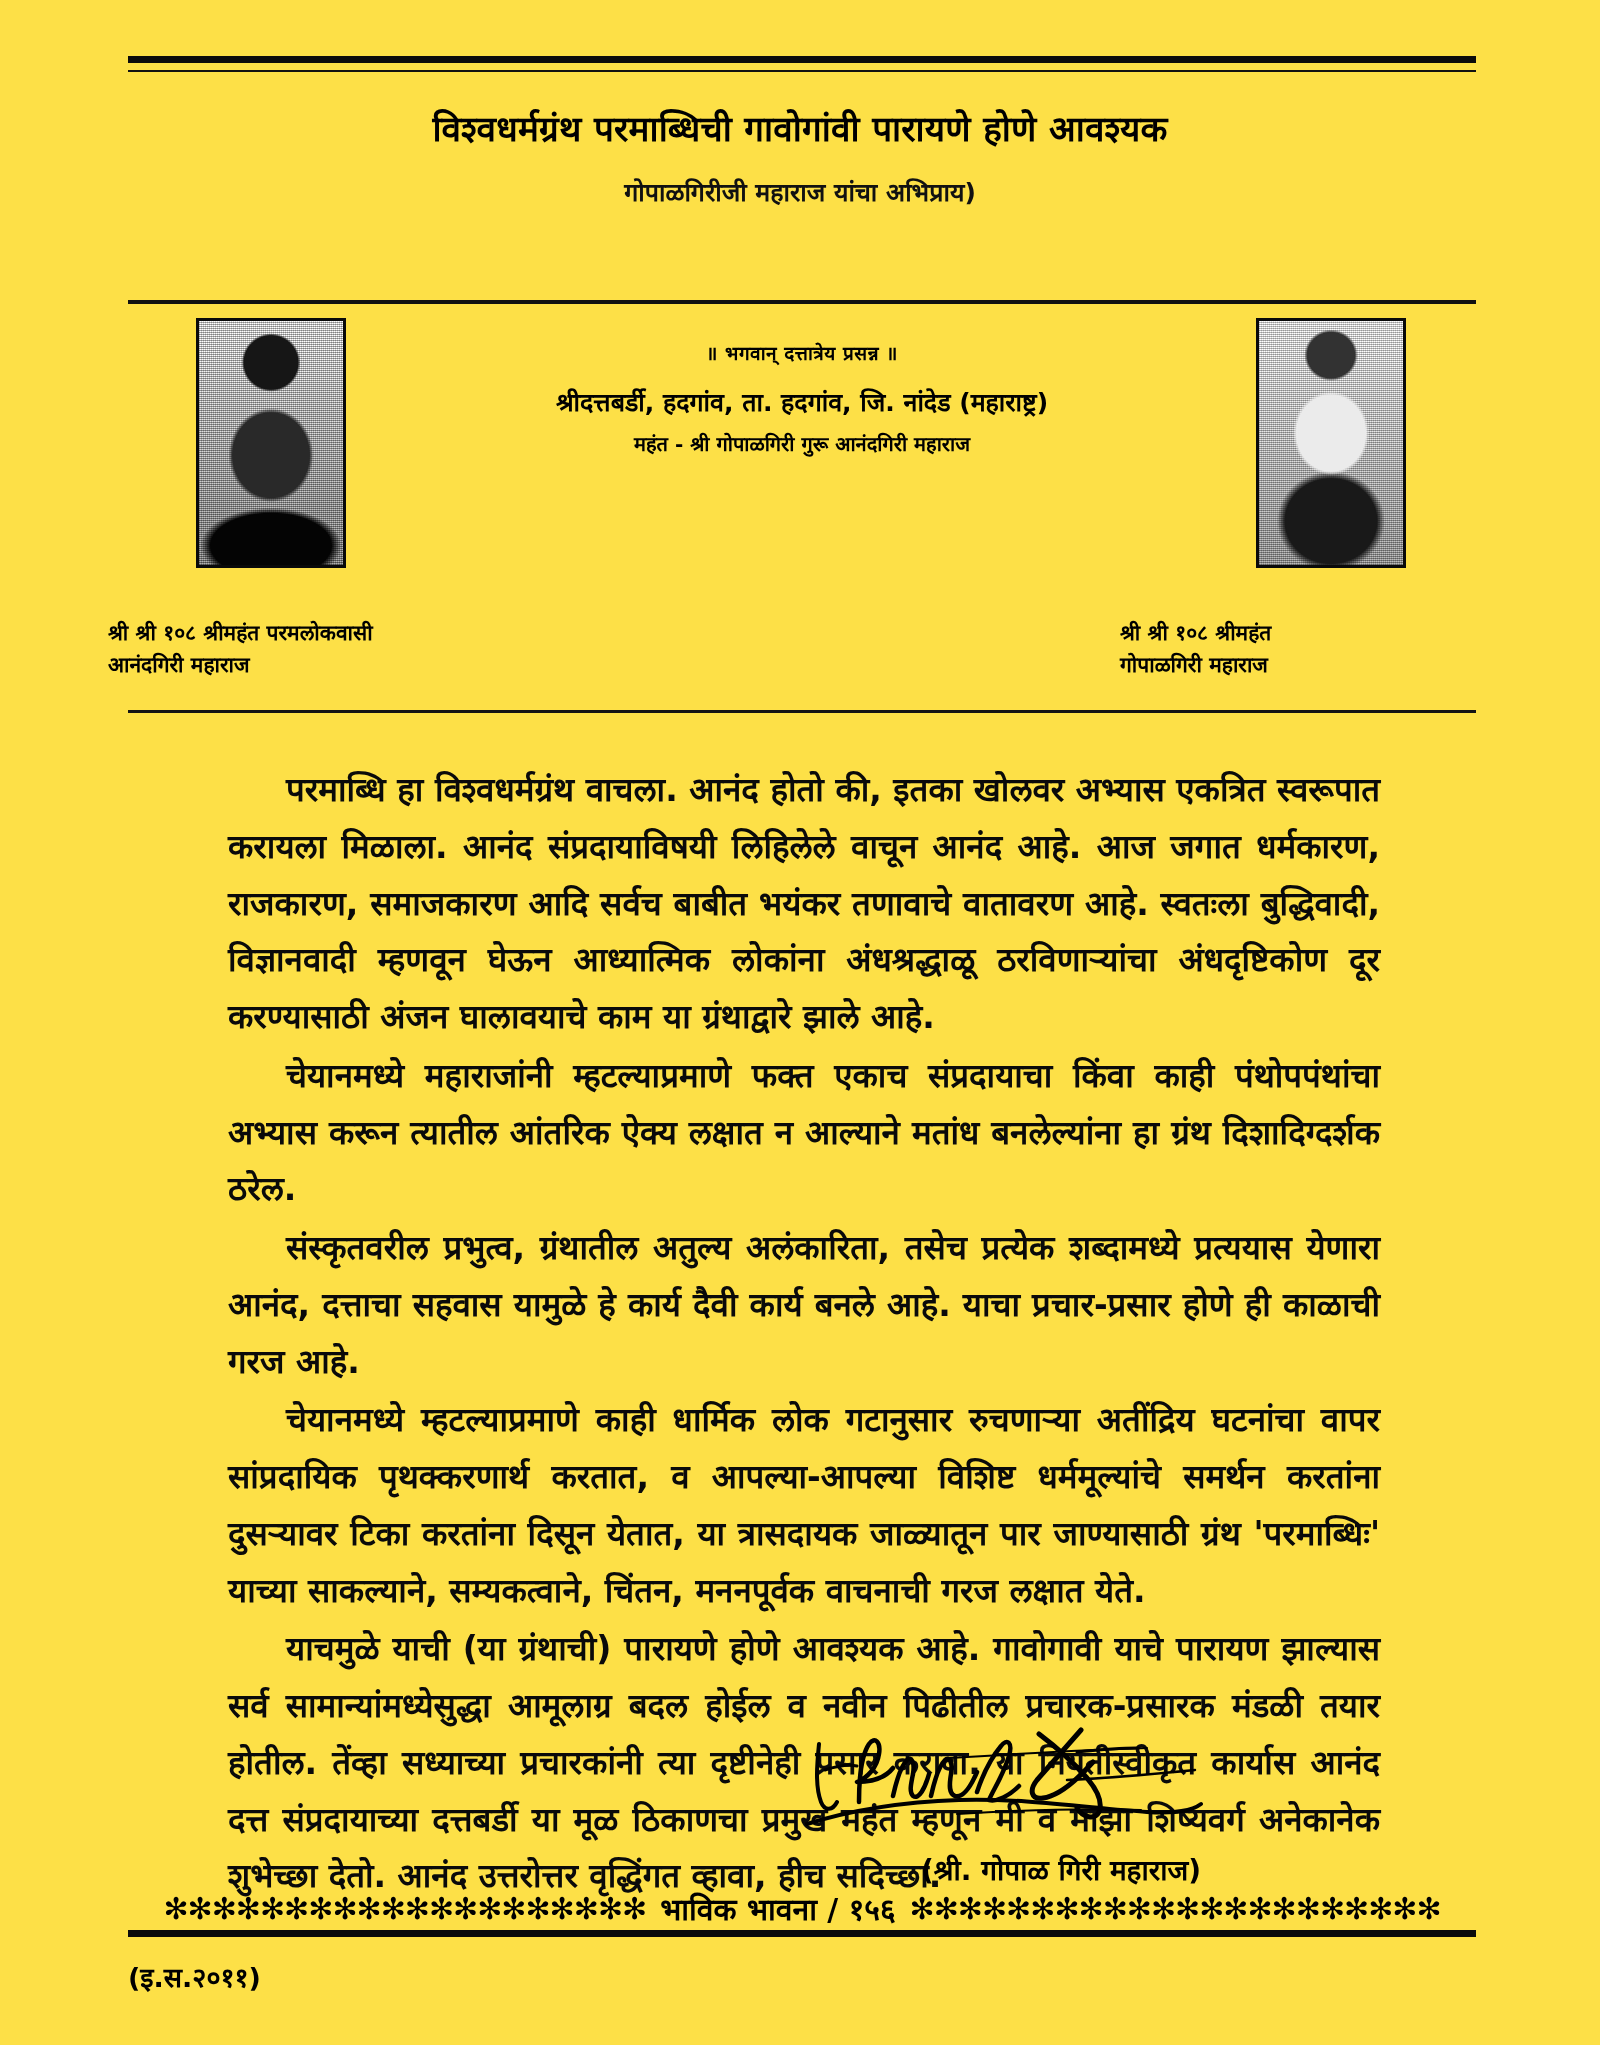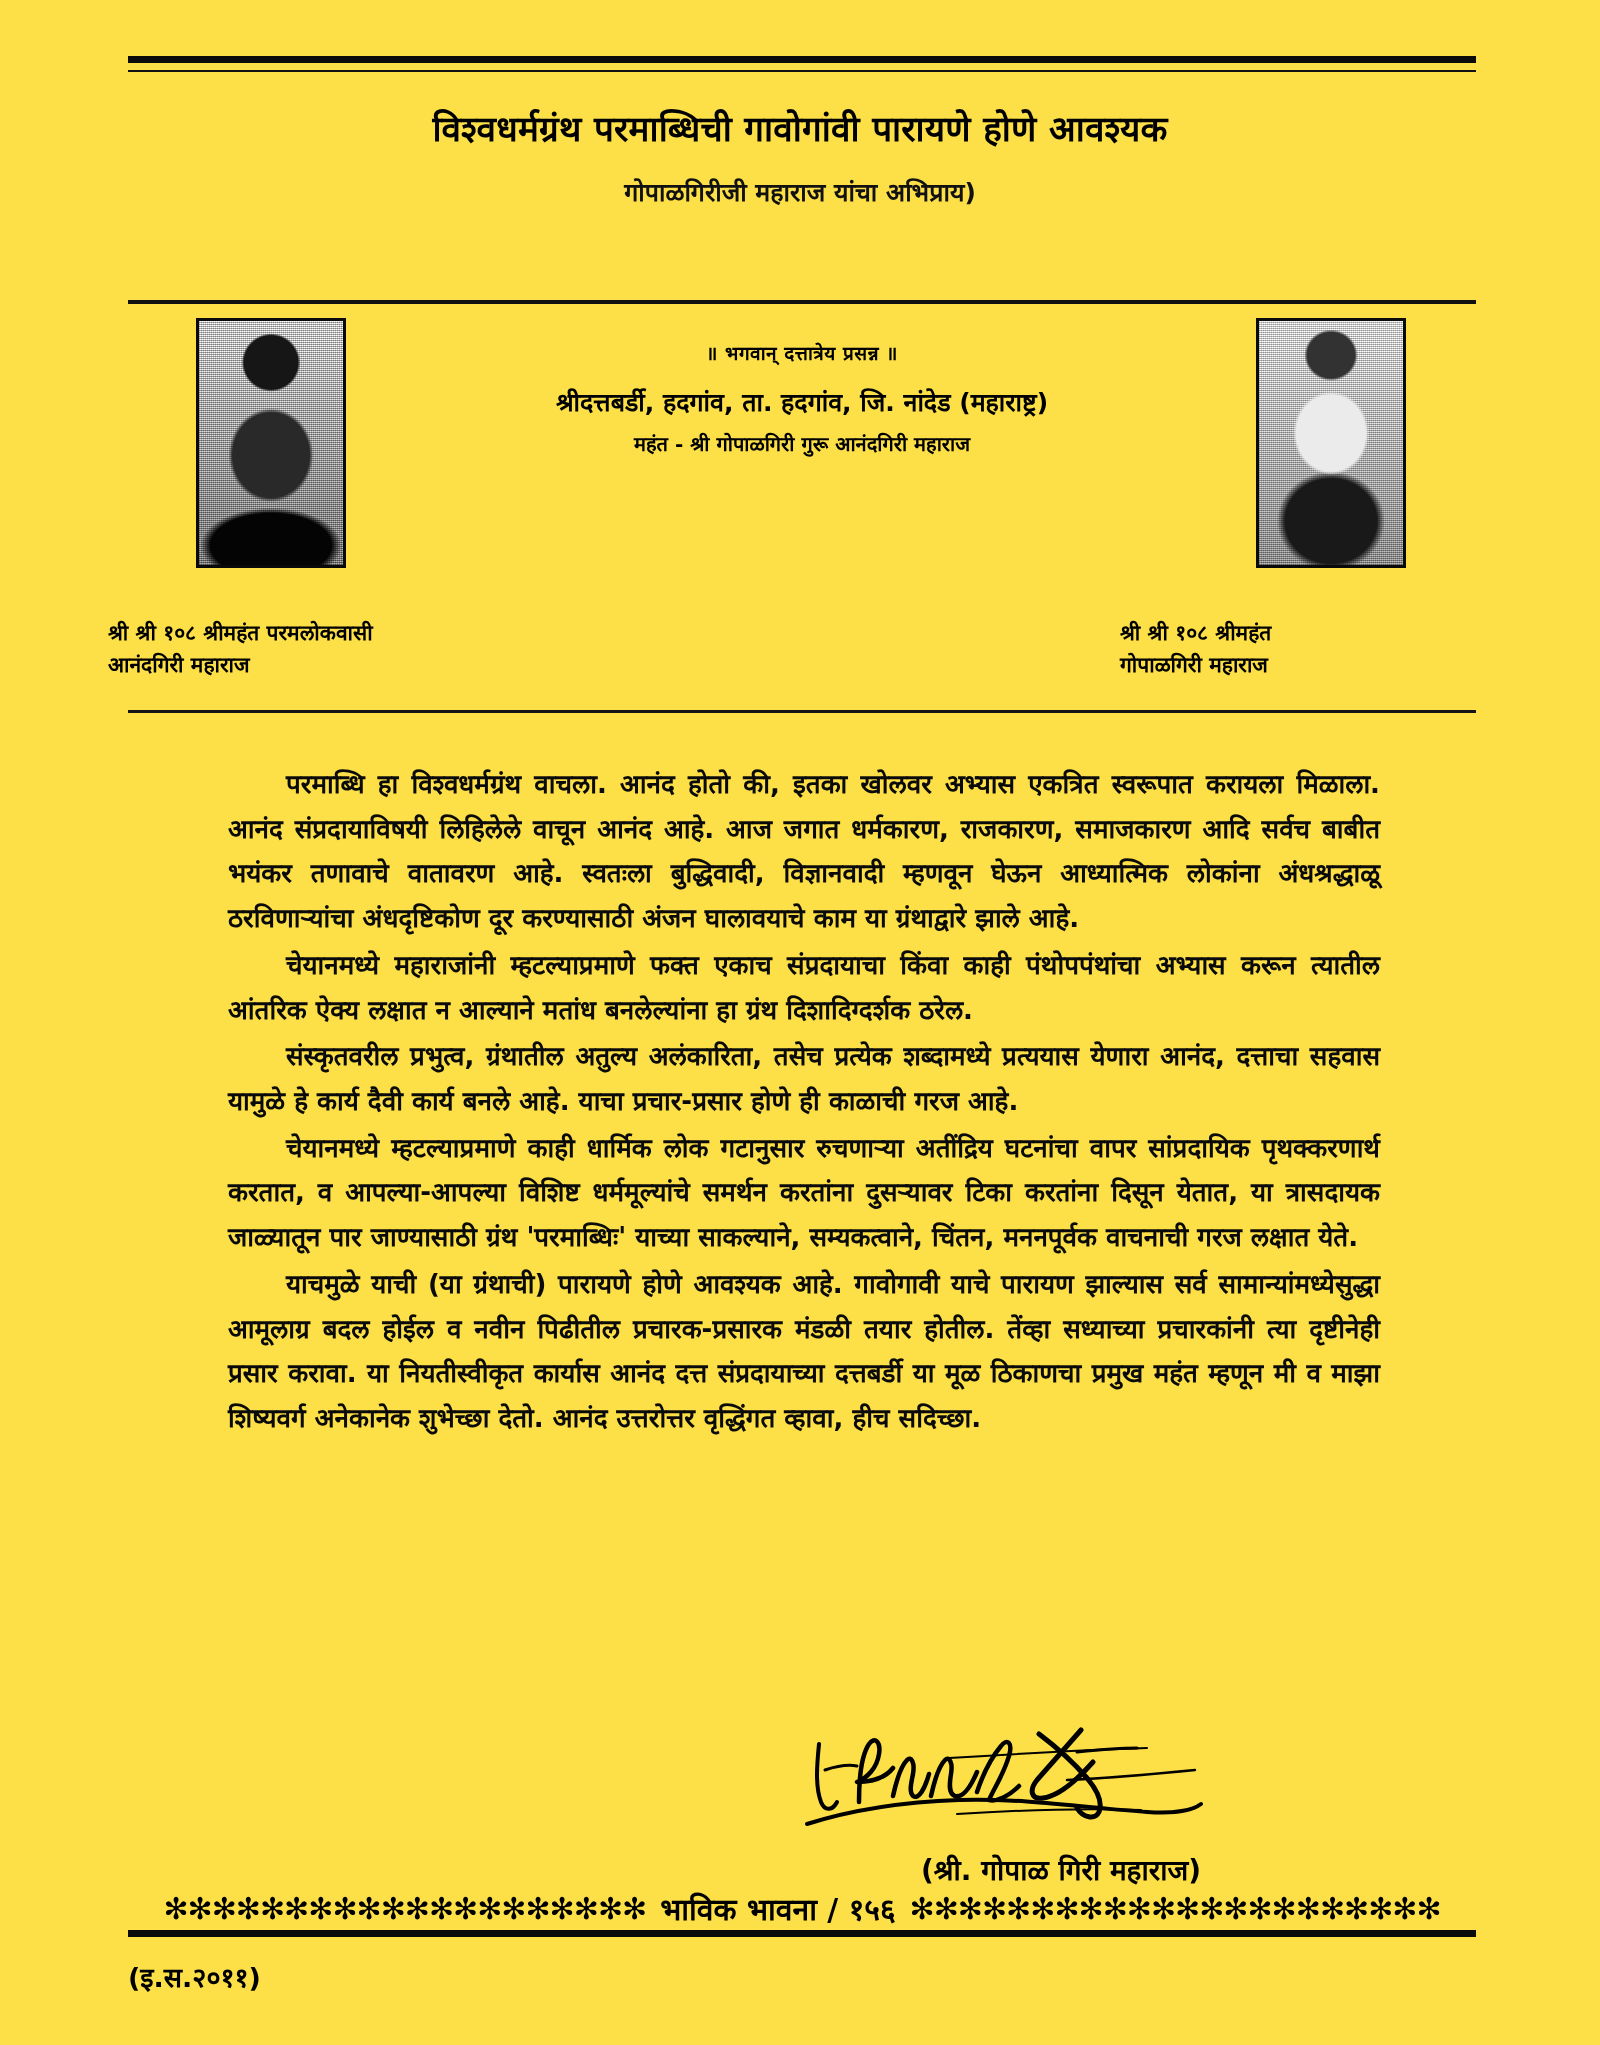--- a/index.html
+++ b/index.html
@@ -177,21 +177,21 @@
   }
 
   
   .body-copy {
     position: absolute;
     left: 228px;
     top: 762px;
     width: 1152px;
     font-family: "DejaVu Sans", sans-serif;
     font-weight: 700;
-    font-size: 26px;
+    font-size: 33px;
     line-height: 1.72;
     text-align: justify;
     text-justify: inter-word;
     color: #0a0a0a;
   }
   .body-copy p {
     margin: 0 0 2px 0;
     text-indent: 58px;
   }
 

